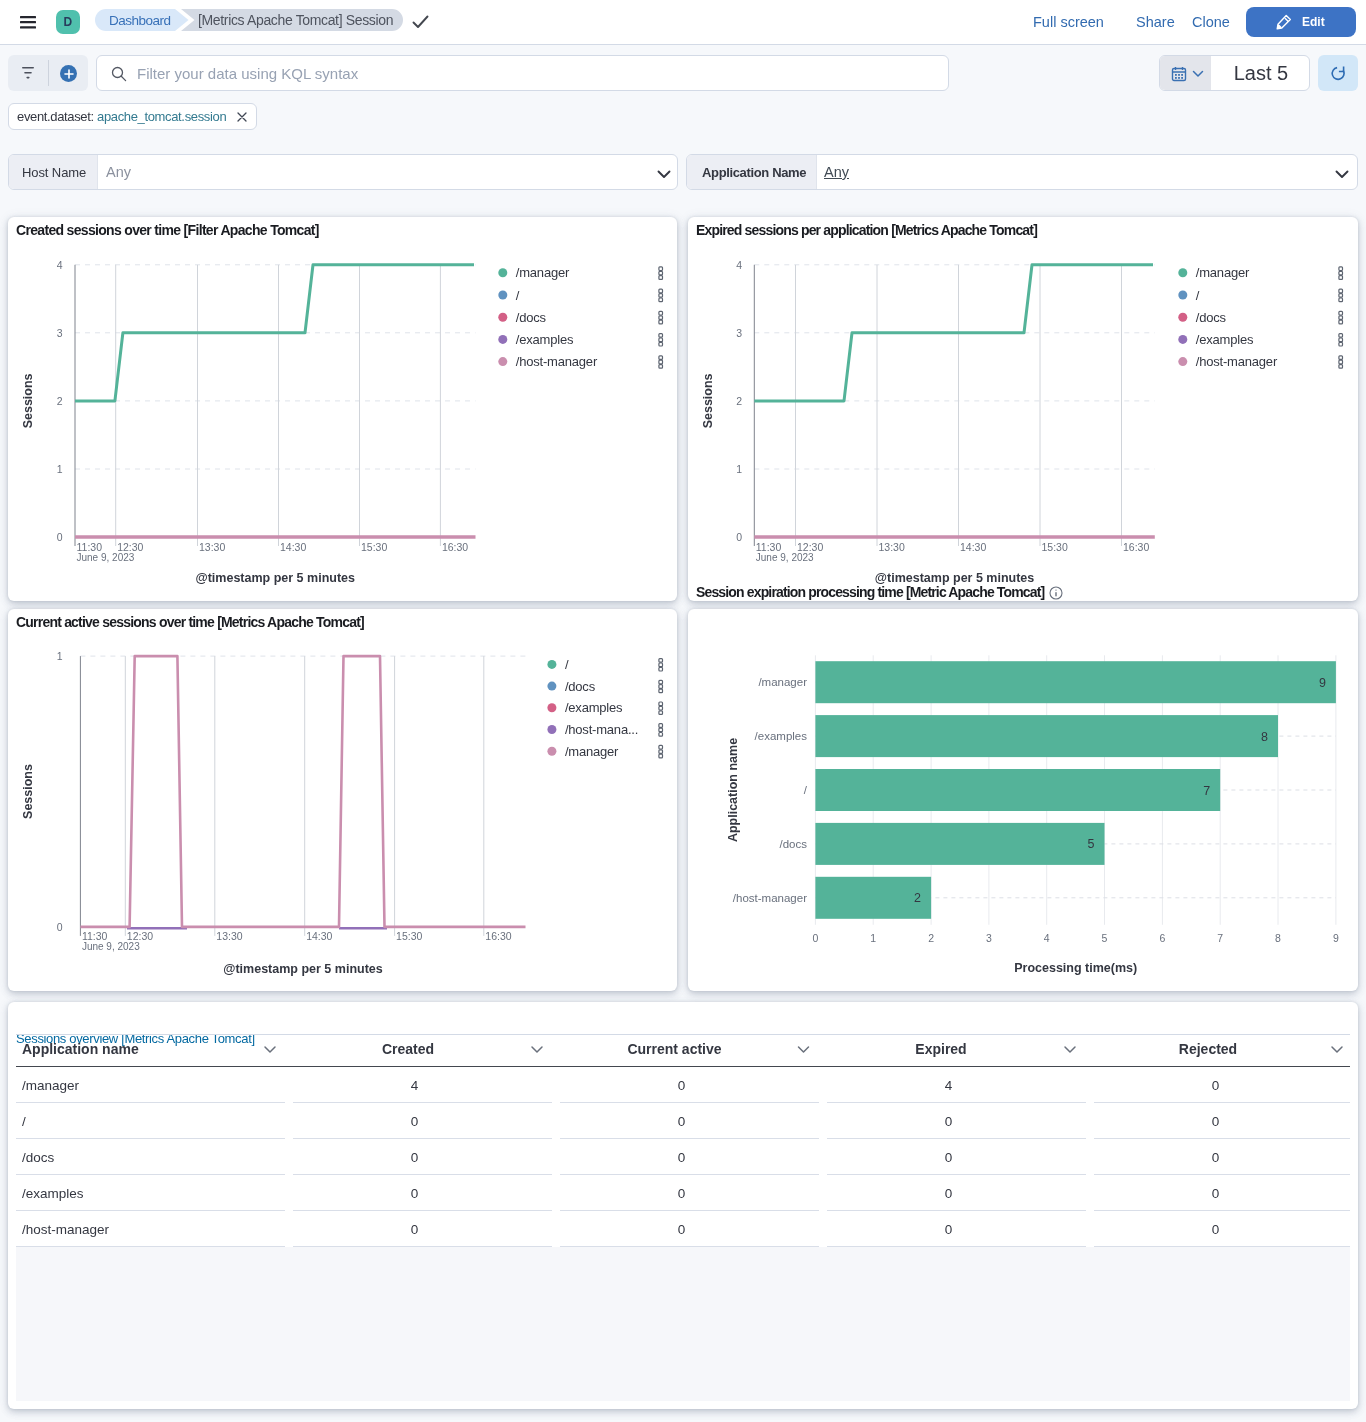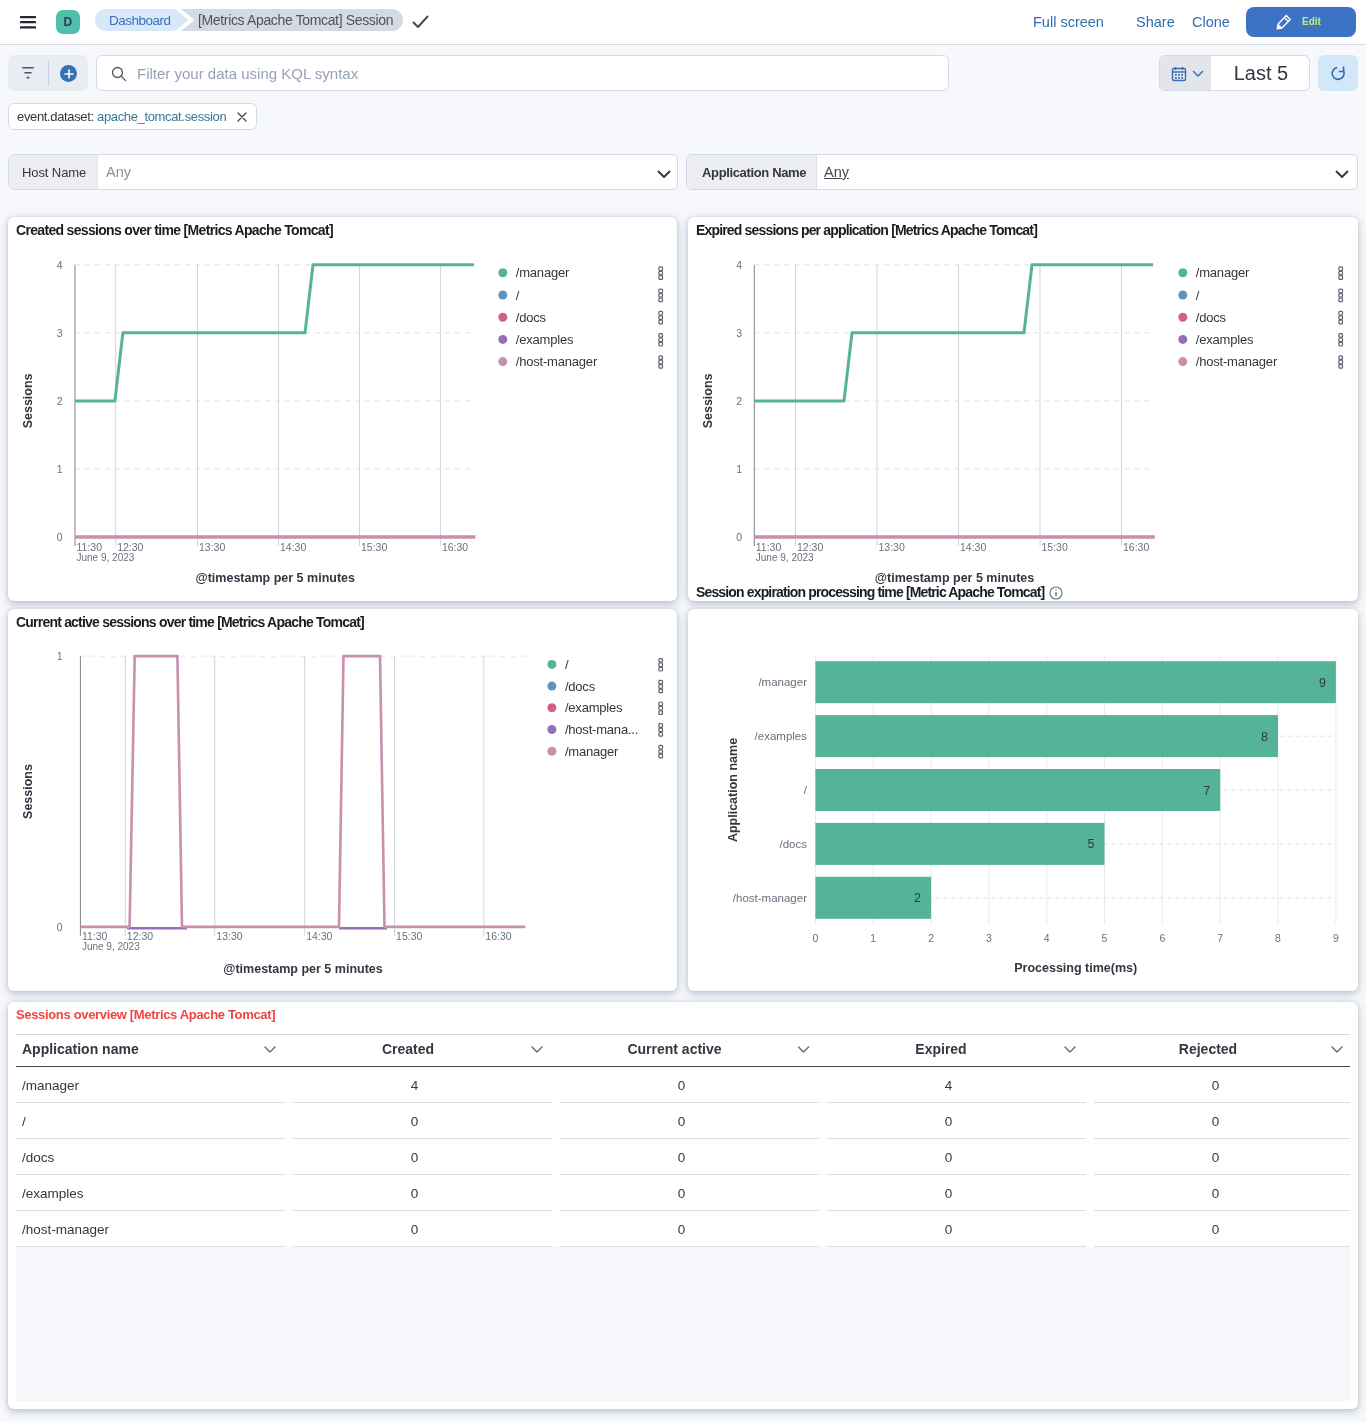--- a/index.html
+++ b/index.html
@@ -29,21 +29,21 @@
       <text x="14" y="16" font-size="13.5px" letter-spacing="-0.5" fill="#3871b8">Dashboard</text>
       <text x="103" y="16" font-size="14px" letter-spacing="-0.35" fill="#4e535e">[Metrics Apache Tomcat] Session</text>
     </svg>
   </div>
   <svg class="abs" style="left:412px;top:15px" width="17" height="14" viewBox="0 0 17 14">
     <path d="M1.5,7.5 L6,12 L15.5,1.5" fill="none" stroke="#43474f" stroke-width="1.9" stroke-linecap="round" stroke-linejoin="round"></path>
   </svg>
   <div class="abs" style="left:1033px;top:14px;font-size:14.5px;color:#326bb0;">Full screen</div>
   <div class="abs" style="left:1128px;top:14px;font-size:14.5px;color:#326bb0;margin-left:8px;">Share</div>
   <div class="abs" style="left:1192px;top:14px;font-size:14.5px;color:#326bb0;">Clone</div>
-  <div class="abs" style="left:1246px;top:7px;width:110px;height:30px;background:#3d73c5;border-radius:8px;color:#bef264;font-size:10px;font-weight:bold;">
+  <div class="abs" style="left:1246px;top:7px;width:110px;height:30px;background:#3d73c5;border-radius:8px;color:#ffffff;font-size:12px;font-weight:bold;">
     <svg class="abs" style="left:30px;top:7px" width="16" height="16" viewBox="0 0 16 16">
       <path d="M10.2,1.4 L14.3,5.5 L5.8,14 L1.2,14.8 L2,10.2 Z M9,4.2 L11.8,7" fill="none" stroke="#fff" stroke-width="1.4" stroke-linejoin="round"></path>
       <path d="M2,10.2 L3.6,11 L4.8,12.2 L5.8,14 L1.2,14.8 Z" fill="#fff"></path>
     </svg>
     <div class="abs" style="left:56px;top:0;line-height:30px;">Edit</div>
   </div>
 </div>
 
 <div class="abs" style="left:8px;top:55px;width:80px;height:36px;background:#e9edf3;border-radius:6px;">
   <svg class="abs" style="left:13px;top:11px" width="15" height="14" viewBox="0 0 15 14">
@@ -110,21 +110,21 @@
 <div class="abs" style="left:686px;top:154px;width:672px;height:36px;background:#fff;border:1px solid #d3dae6;border-radius:6px;overflow:hidden;">
   <div class="abs" style="left:0;top:0;width:130px;height:36px;background:#eceef4;border-right:1px solid #e0e4ec;"></div>
   <div class="abs" style="left:15px;top:0;height:36px;line-height:35px;font-size:13px;font-weight:bold;letter-spacing:-0.35px;color:#343741;">Application Name</div>
   <div class="abs" style="left:137px;top:0;height:36px;line-height:35px;font-size:14.5px;color:#404a54;text-decoration:underline;">Any</div>
   <svg class="abs" style="left:648px;top:14.5px" width="14" height="9" viewBox="0 0 14 9">
     <path d="M1.5,1.5 L7,7 L12.5,1.5" fill="none" stroke="#343741" stroke-width="1.9" stroke-linecap="round" stroke-linejoin="round"></path>
   </svg>
 </div>
 
 <div class="panel" style="left:8px;top:217px;width:669px;height:384px;"></div>
-<div class="ptitle" style="left:16px;top:221.5px;letter-spacing:-0.68px;">Created sessions over time [Metrics Apache Tomcat]</div>
+<div class="ptitle" style="left:16px;top:221.5px;letter-spacing:-0.68px;">Created sessions over time [Filter Apache Tomcat]</div>
 <svg class="abs" style="left:8px;top:217px" width="669" height="384" viewBox="0 0 669 384" id="c1">
 <line x1="67" y1="47.8" x2="467.5" y2="47.8" stroke="#dfe3ea" stroke-width="1" stroke-dasharray="5,5"></line>
 <line x1="67" y1="115.8" x2="467.5" y2="115.8" stroke="#dfe3ea" stroke-width="1" stroke-dasharray="5,5"></line>
 <line x1="67" y1="183.9" x2="467.5" y2="183.9" stroke="#dfe3ea" stroke-width="1" stroke-dasharray="5,5"></line>
 <line x1="67" y1="252.0" x2="467.5" y2="252.0" stroke="#dfe3ea" stroke-width="1" stroke-dasharray="5,5"></line>
 <line x1="67" y1="47.8" x2="67" y2="329.0" stroke="#7f838d" stroke-width="1"></line>
 <line x1="107.7" y1="47.8" x2="107.7" y2="329.0" stroke="#d0d4da" stroke-width="1"></line>
 <line x1="189.5" y1="47.8" x2="189.5" y2="329.0" stroke="#d0d4da" stroke-width="1"></line>
 <line x1="270.5" y1="47.8" x2="270.5" y2="329.0" stroke="#d0d4da" stroke-width="1"></line>
 <line x1="351.5" y1="47.8" x2="351.5" y2="329.0" stroke="#d0d4da" stroke-width="1"></line>
@@ -323,21 +323,21 @@
 <text x="416.5" y="333" font-size="10.5px" fill="#69707d" text-anchor="middle">5</text>
 <text x="474.4" y="333" font-size="10.5px" fill="#69707d" text-anchor="middle">6</text>
 <text x="532.2" y="333" font-size="10.5px" fill="#69707d" text-anchor="middle">7</text>
 <text x="590.0" y="333" font-size="10.5px" fill="#69707d" text-anchor="middle">8</text>
 <text x="647.9" y="333" font-size="10.5px" fill="#69707d" text-anchor="middle">9</text>
 <text x="49" y="181" font-size="12.5px" font-weight="bold" fill="#343741" text-anchor="middle" transform="rotate(-90 49 181)">Application name</text>
 <text x="387.7" y="363" font-size="12.5px" font-weight="bold" fill="#343741" text-anchor="middle">Processing time(ms)</text>
 </svg>
 
 <div class="panel" style="left:8px;top:1002px;width:1350px;height:407px;"></div>
-<div class="abs" style="left:16px;top:1007px;font-weight:bold;color:#ef4444;font-size:13px;letter-spacing:-0.34px;">Sessions overview [Metrics Apache Tomcat]</div>
+<div class="abs" style="left:16px;top:1031px;font-weight:normal;color:#0369a1;font-size:13px;letter-spacing:-0.34px;">Sessions overview [Metrics Apache Tomcat]</div>
 <svg class="abs" style="left:8px;top:1002px" width="1350" height="407" viewBox="0 0 1350 407" id="tbl">
 <line x1="8" y1="32.5" x2="1342" y2="32.5" stroke="#d3dae6" stroke-width="1"></line>
 <line x1="8" y1="64.5" x2="1342" y2="64.5" stroke="#43474f" stroke-width="1"></line>
 <text x="14" y="52" font-size="14px" font-weight="bold" fill="#343741">Application name</text>
 <text x="400" y="52" font-size="14px" font-weight="bold" fill="#343741" text-anchor="middle">Created</text>
 <text x="666.5" y="52" font-size="14px" font-weight="bold" fill="#343741" text-anchor="middle">Current active</text>
 <text x="933" y="52" font-size="14px" font-weight="bold" fill="#343741" text-anchor="middle">Expired</text>
 <text x="1200" y="52" font-size="14px" font-weight="bold" fill="#343741" text-anchor="middle">Rejected</text>
 <path d="M257,45 L262,50 L267,45" fill="none" stroke="#6a707c" stroke-width="1.5" stroke-linecap="round" stroke-linejoin="round"></path>
 <path d="M524,45 L529,50 L534,45" fill="none" stroke="#6a707c" stroke-width="1.5" stroke-linecap="round" stroke-linejoin="round"></path>

